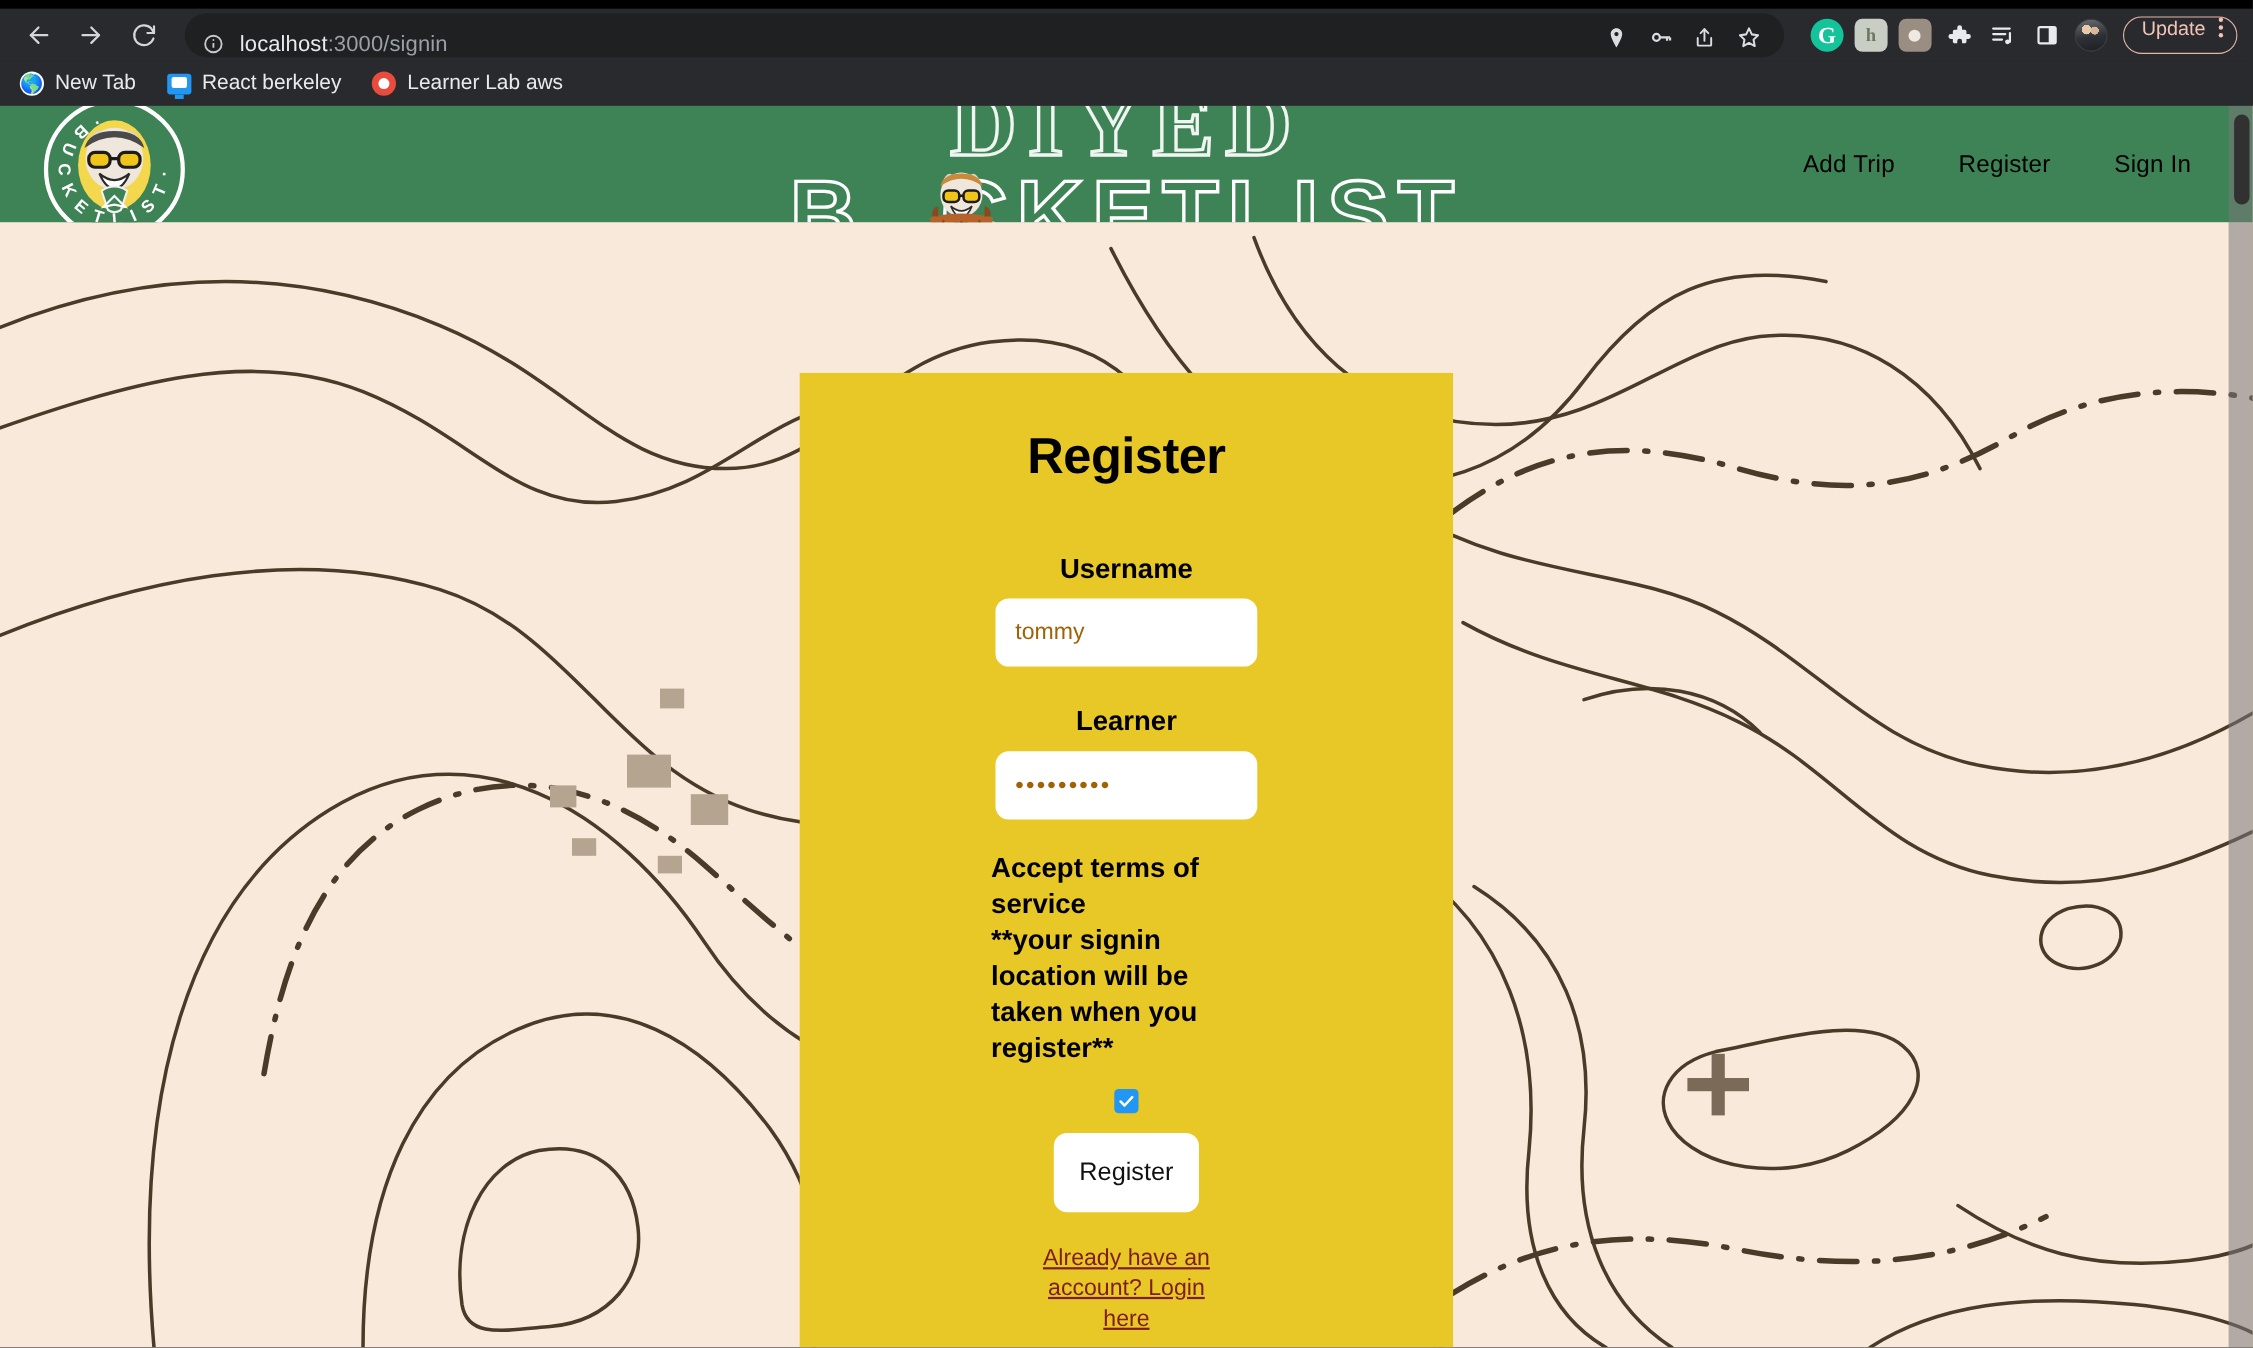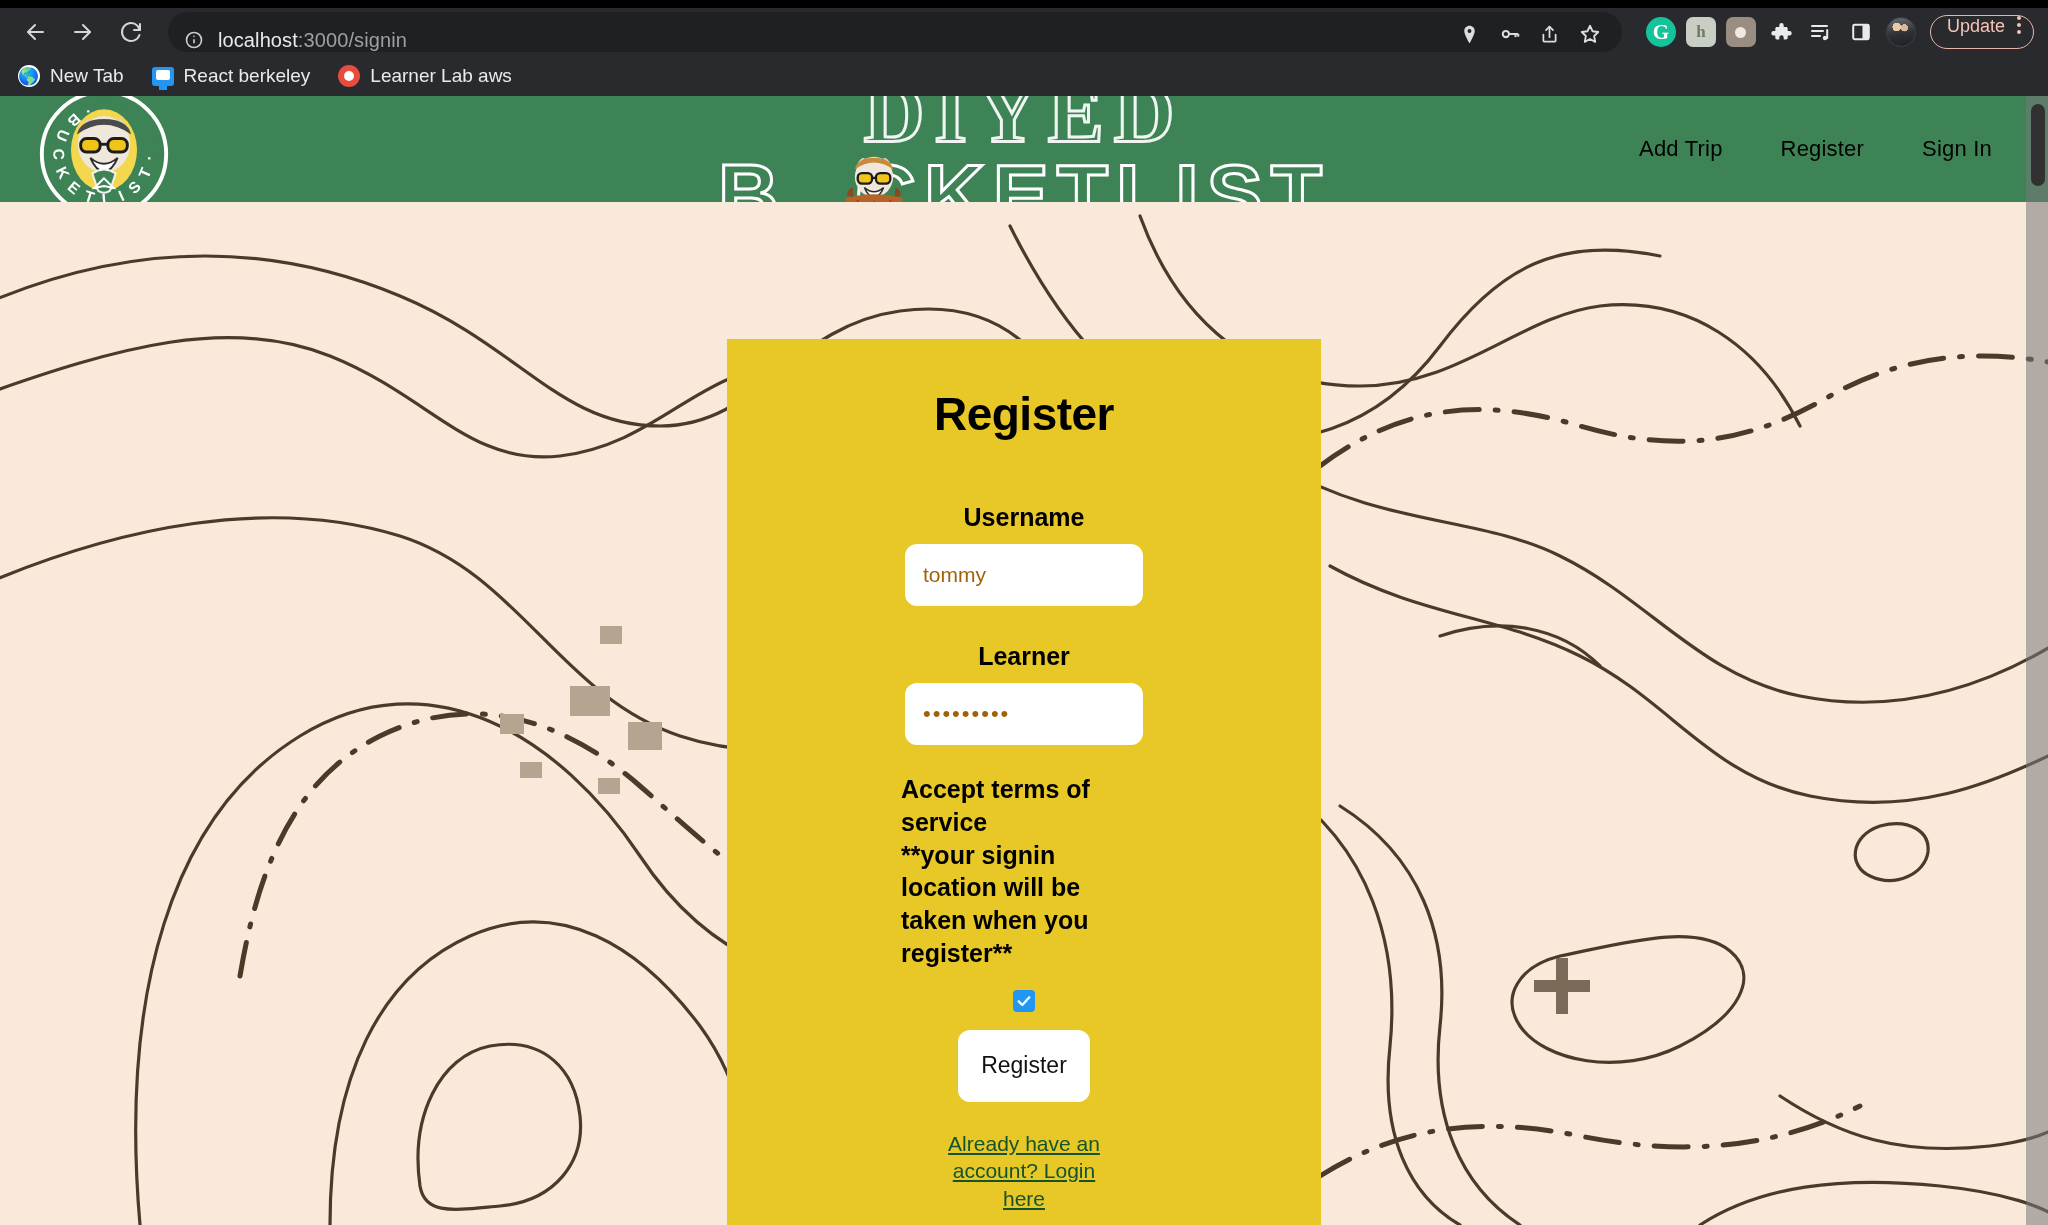--- a/index.html
+++ b/index.html
@@ -306,21 +306,21 @@
     align-items:center;
     justify-content:center;
     font-size: 23px;
     color:#111;
     font-family:"Liberation Sans", sans-serif;
   }
   .login-link {
     margin: 28px auto 0;
     width: 180px;
     font-size: 21px;
-    color:#14532d;
+    color:#7f1d1d;
     text-decoration: underline;
     line-height: 1.32;
     display:block;
   }
 
   
   .scroll-track {
     position:absolute;
     right: 0; top: 0;
     width: 22px;

